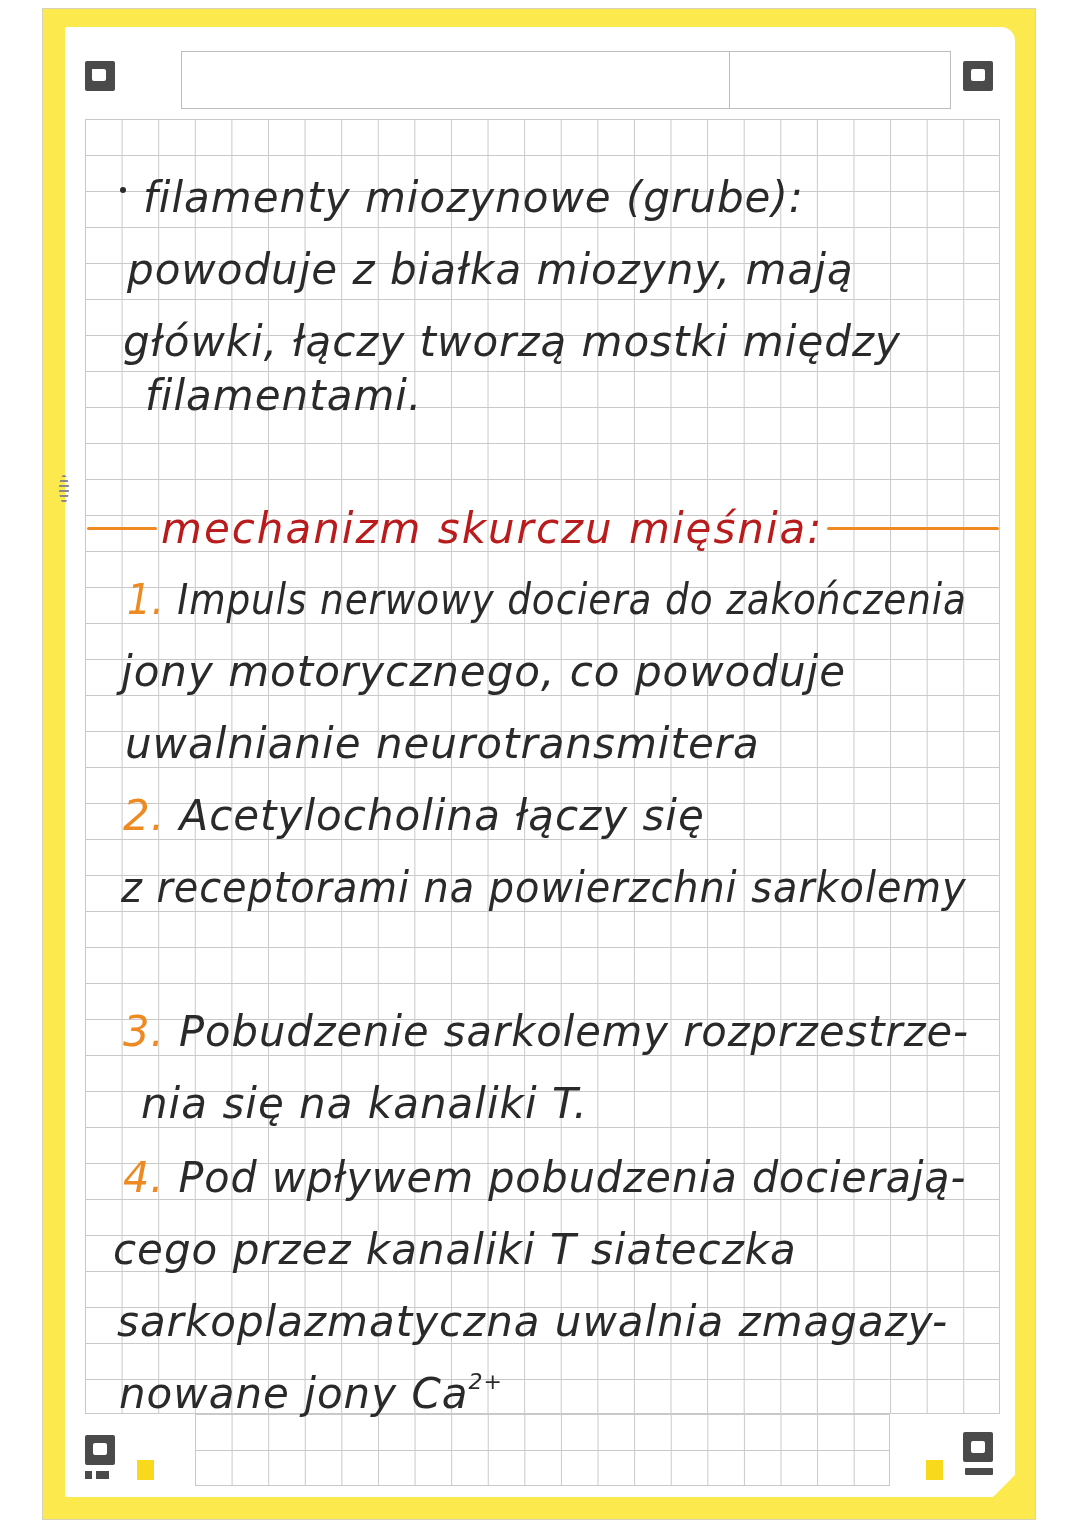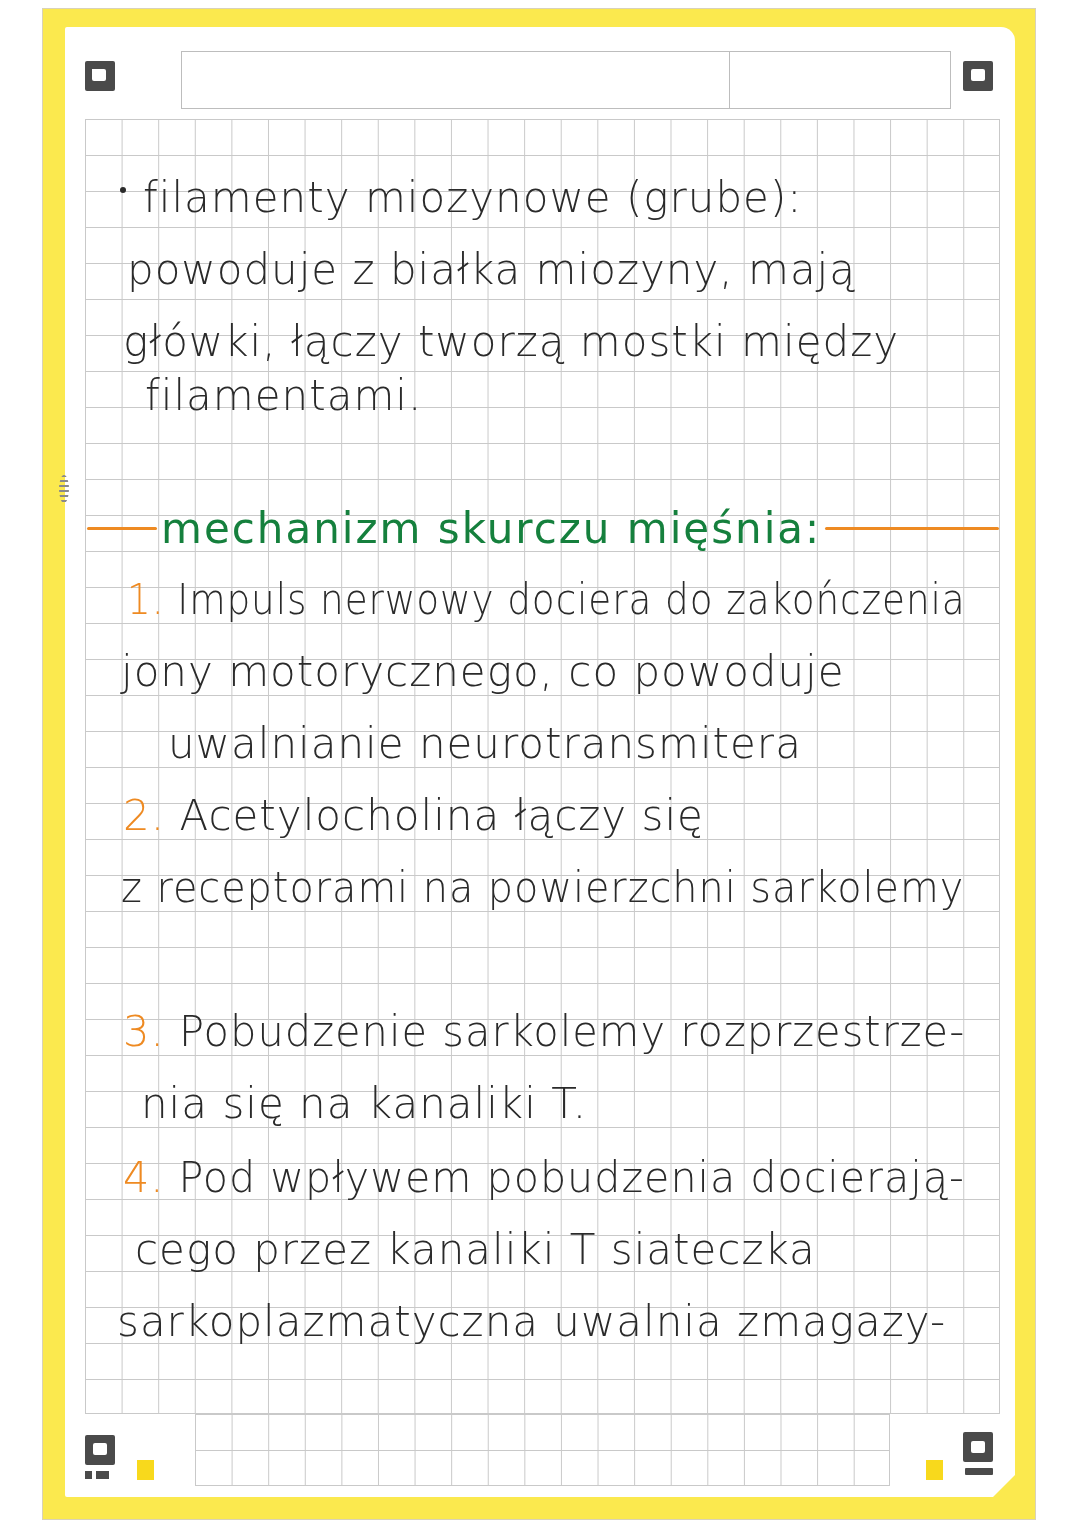--- a/index.html
+++ b/index.html
@@ -16,20 +16,21 @@
     }
     .page-frame {
       position: absolute;
       left: 42px;
       top: 8px;
       width: 994px;
       height: 1512px;
       background: #fbe94e;
       border: 1px solid #d9d2b8;
       box-sizing: border-box;
+      font-style: italic;
     }
     .page-inner {
       position: absolute;
       left: 22px;
       top: 18px;
       width: 950px;
       height: 1470px;
       background: #ffffff;
       border-radius: 2px 14px 2px 2px;
     }
@@ -184,21 +185,21 @@
       align-items: center;
     }
     .heading .rule {
       height: 3px;
       background: #ee8a22;
       border-radius: 2px;
     }
     .heading .rule.left { width: 70px; }
     .heading .rule.right { flex: 1; }
     .heading .text {
-      color: #15803d;
+      color: #b91c1c;
       font-size: 42px;
       font-family: "DejaVu Sans", sans-serif;
       letter-spacing: 2px;
       padding: 0 4px;
       white-space: nowrap;
     }
     .sup {
       font-size: 22px;
       vertical-align: super;
       position: relative;
@@ -252,36 +253,39 @@
       <div class="rule left"></div>
       <span class="text">mechanizm skurczu mięśnia:</span>
       <div class="rule right"></div>
     </div>
 
     <div class="line" style="left: 62px; top: 552px; transform: scaleX(0.89);">
       <span class="num">1.</span>
       <span>Impuls nerwowy dociera do zakończenia</span>
     </div>
     <div class="line" style="left:56px; top:624px;">jony motorycznego, co powoduje</div>
-    <div class="line" style="left:60px; top:696px;margin-left:43px;">uwalnianie neurotransmitera</div>
+    <div class="line" style="left:60px; top:696px;">uwalnianie neurotransmitera</div>
 
     <div class="line" style="left:58px; top:768px;">
       <span class="num">2.</span>
       <span>Acetylocholina łączy się</span>
     </div>
     <div class="line" style="left: 56px; top: 840px; transform: scaleX(0.948);">z receptorami na powierzchni sarkolemy</div>
 
     <div class="line" style="left: 58px; top: 984px; transform: scaleX(0.991);">
       <span class="num">3.</span>
       <span>Pobudzenie sarkolemy rozprzestrze-</span>
     </div>
     <div class="line" style="left:76px; top:1056px;">nia się na kanaliki T.</div>
 
     <div class="line" style="left: 58px; top: 1130px; transform: scaleX(0.982);">
       <span class="num">4.</span>
       <span>Pod wpływem pobudzenia docierają-</span>
     </div>
-    <div class="line" style="left:70px; top:1202px;">cego przez kanaliki T siateczka</div>
+    <div class="line" style="left:48px; top:1202px;">cego przez kanaliki T siateczka</div>
     <div class="line" style="left:52px; top:1274px;">sarkoplazmatyczna uwalnia zmagazy-</div>
+    <div class="line" style="left:54px; top:1346px;">
+      <span>nowane jony Ca</span><span class="sup">2+</span>
+    </div>
 
     <div class="corner-fold"></div>
   </div>
 </div>
 
 </body></html>

